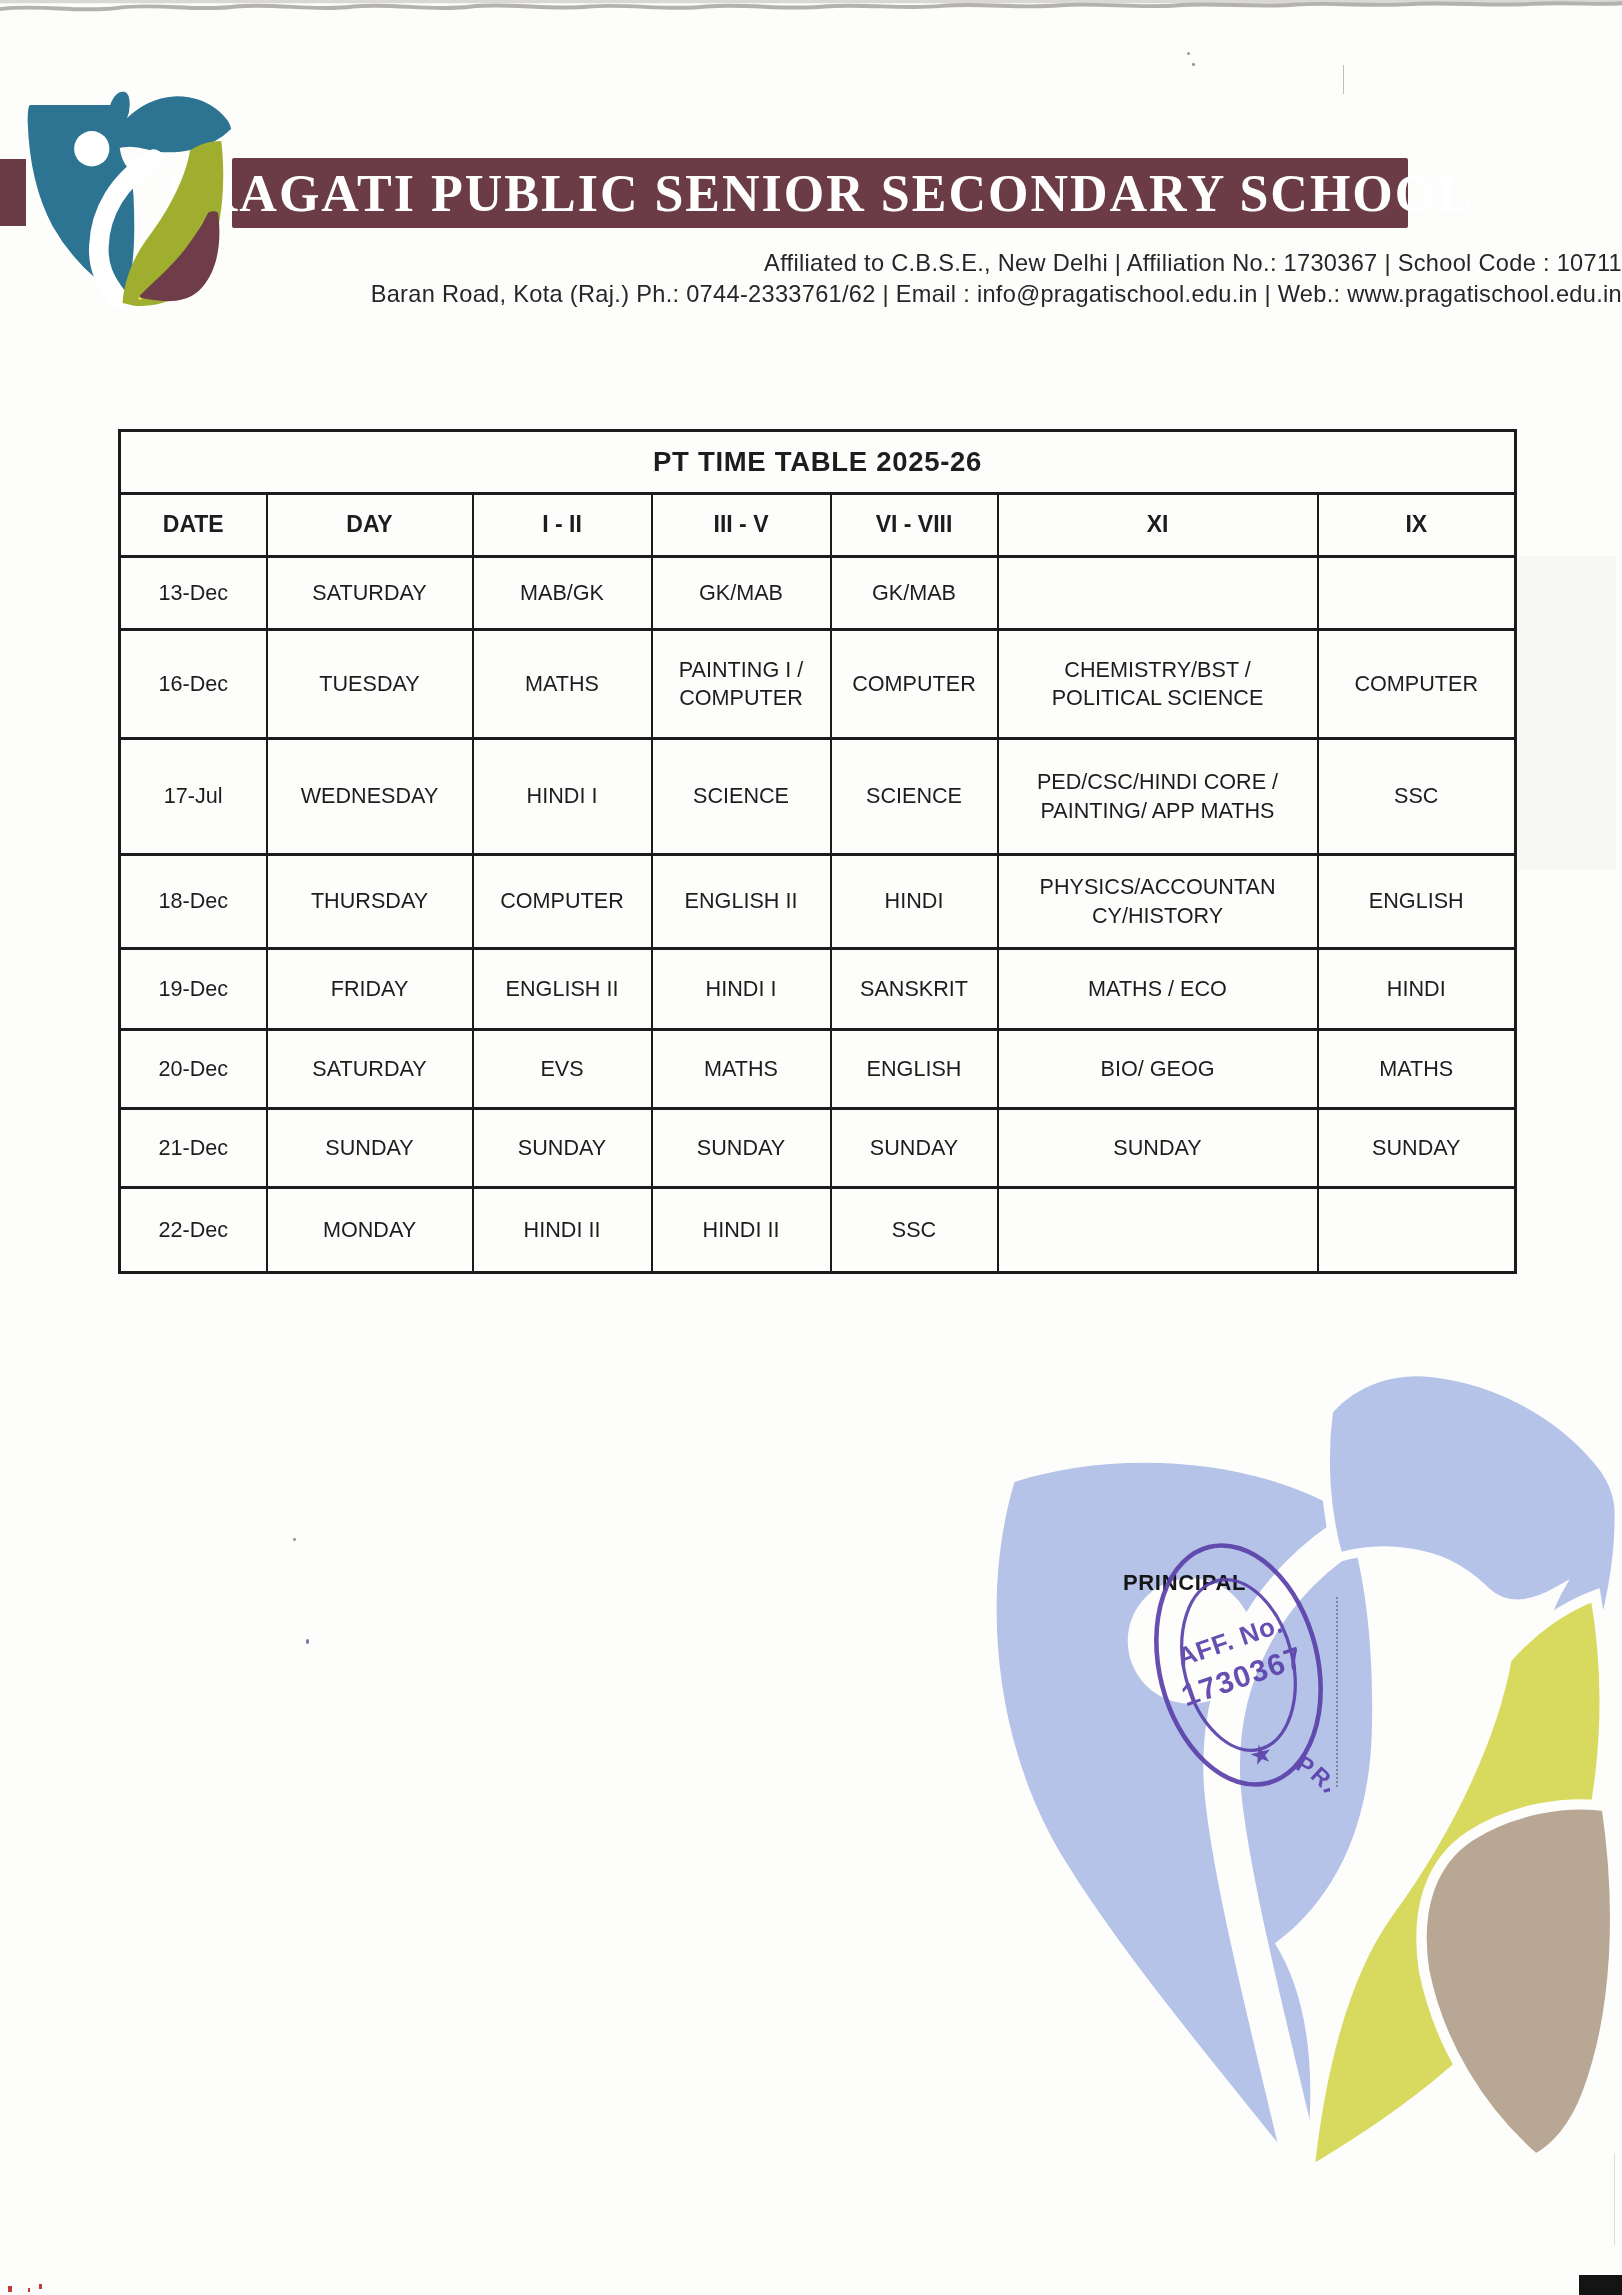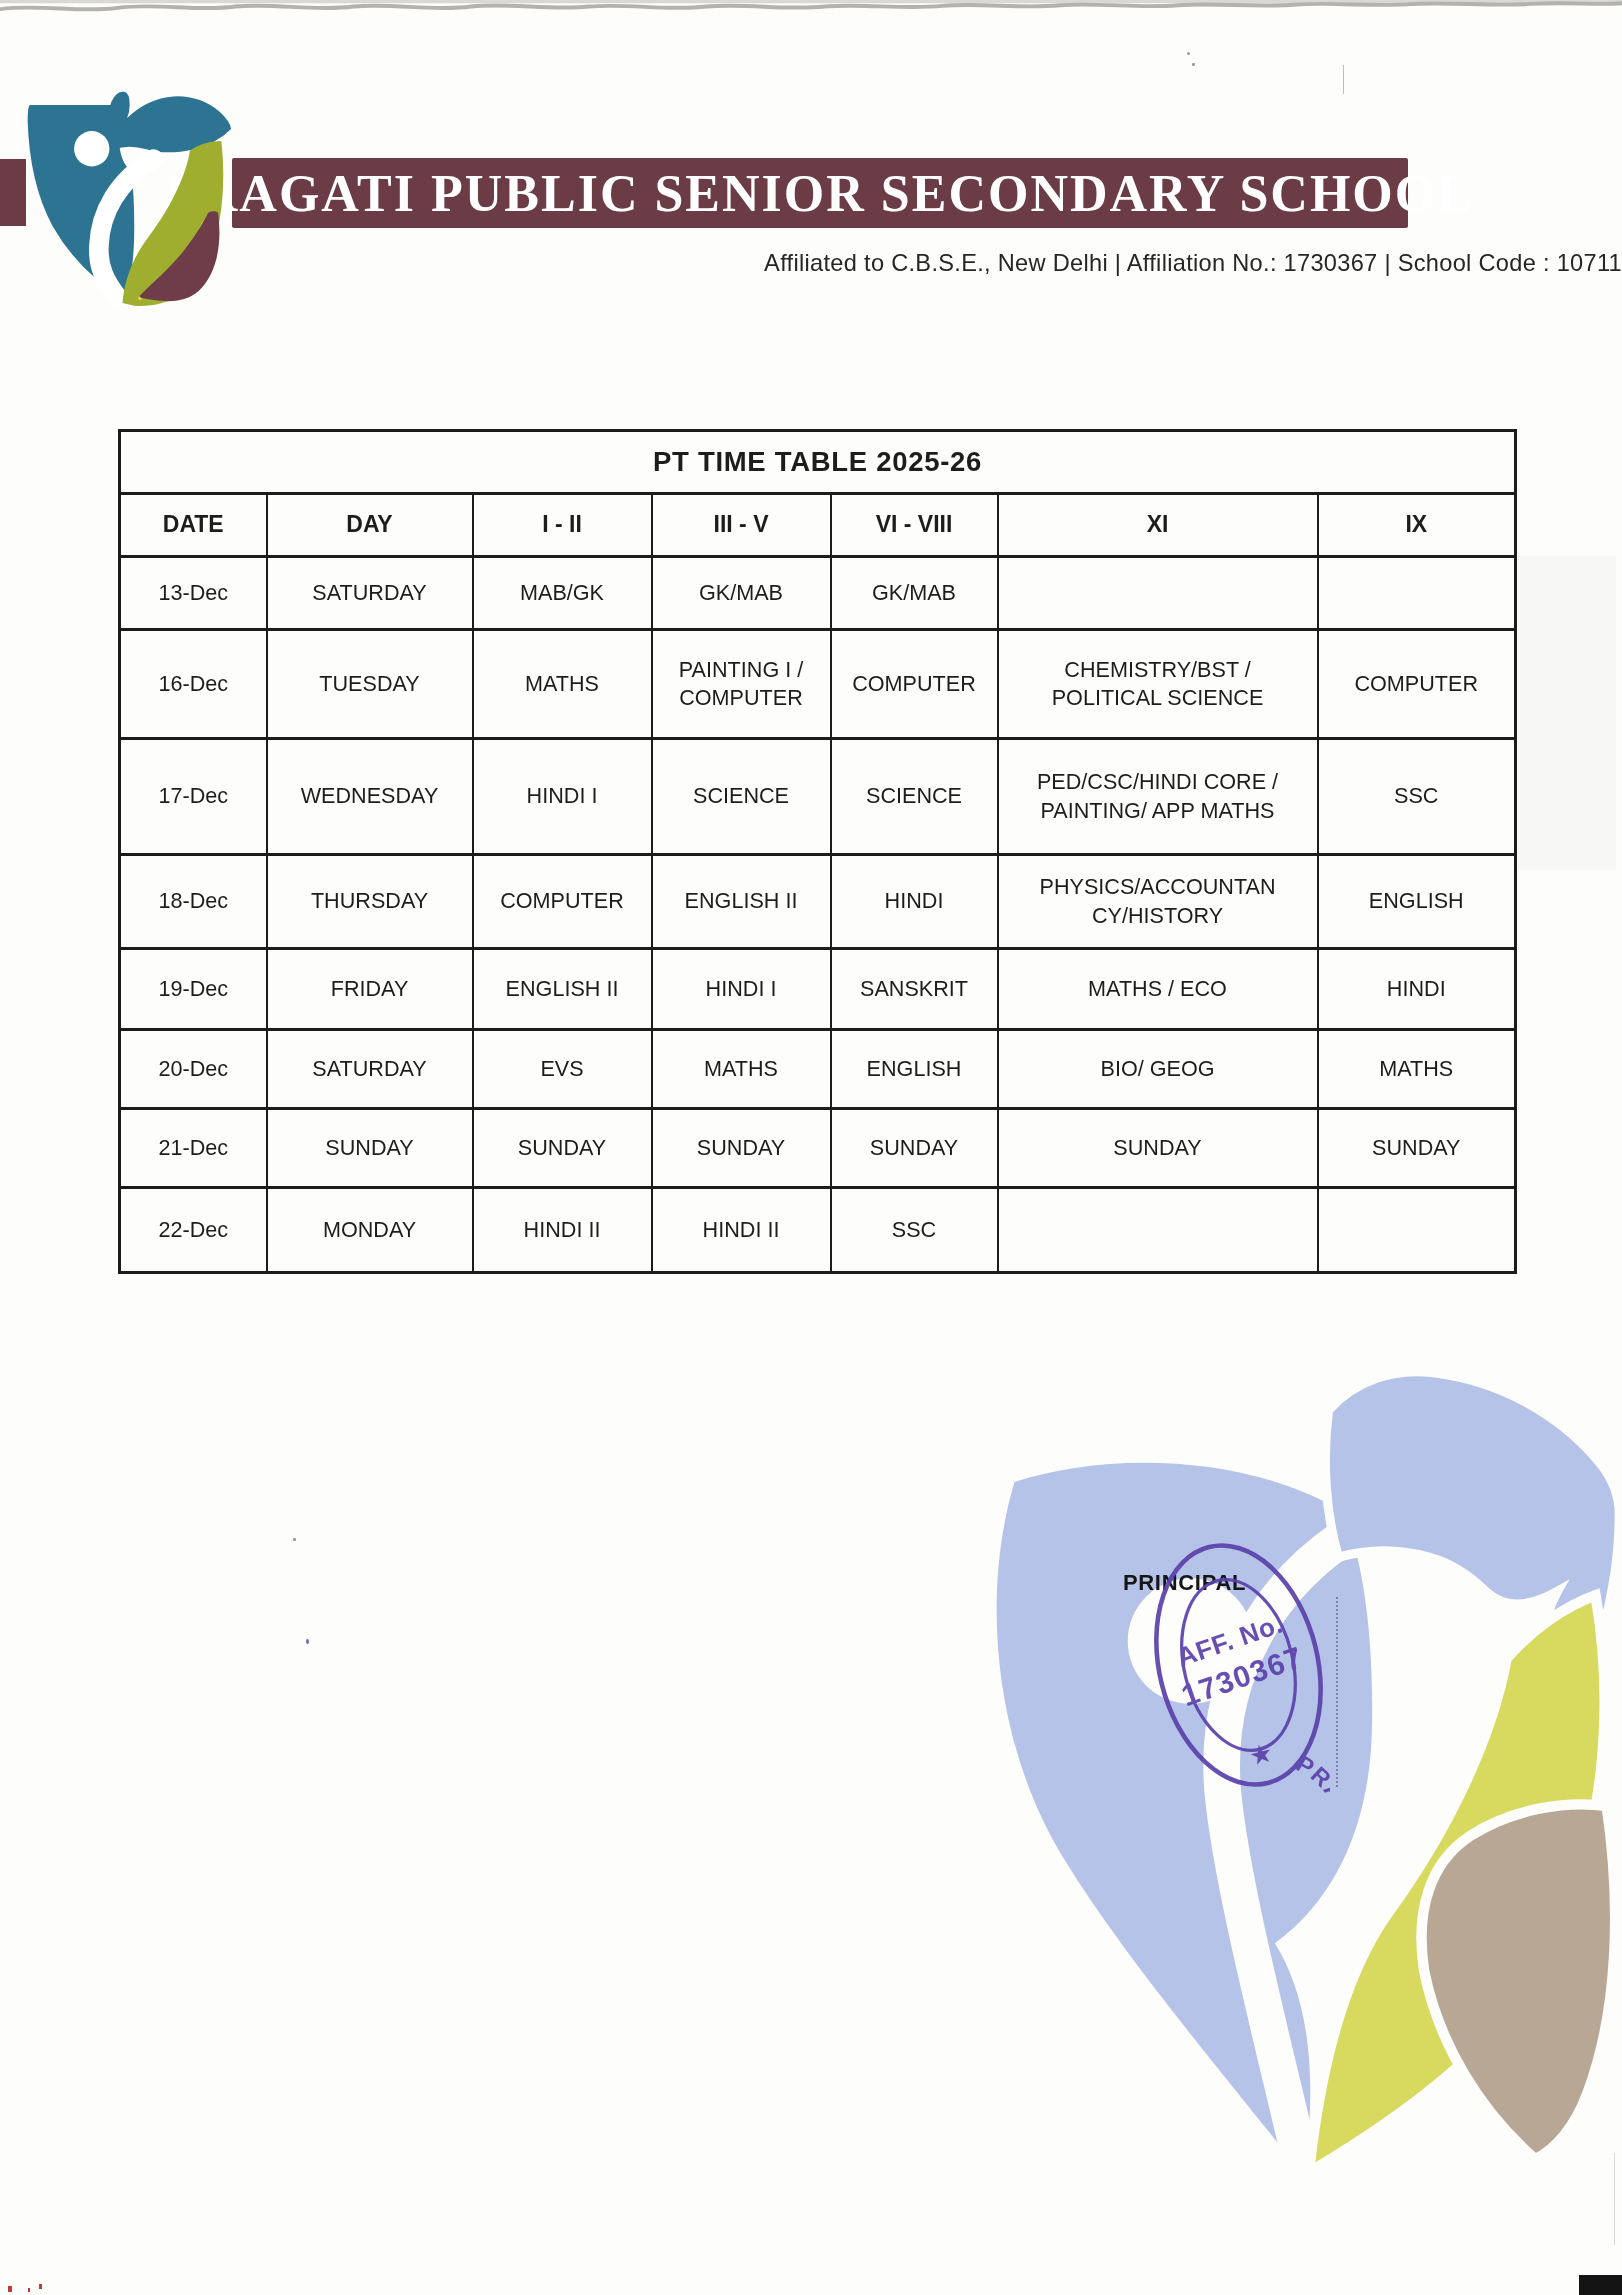--- a/index.html
+++ b/index.html
@@ -81,20 +81,21 @@
     <path d="M 235 118 C 180 150 153 200 151 250 C 149 282 160 305 180 330" fill="none" stroke="#ffffff" stroke-width="30" stroke-linecap="round"></path>
     <circle cx="140" cy="102" r="27" fill="#ffffff"></circle>
     <path d="M 338 90 C 346 160 338 230 315 280 C 295 322 255 345 205 342 L 187 338
          C 190 300 205 265 228 235 C 262 190 285 140 290 105 C 305 94 322 90 338 90 Z" fill="#9fae2f"></path>
     <path d="M 212 332 C 245 306 288 264 312 214" fill="none" stroke="#e6e045" stroke-width="5" opacity="0.9"></path>
     <path d="M 333 200 C 340 250 330 295 303 320 C 278 342 240 335 215 330 L 213 327
          C 235 305 262 282 283 255 C 300 233 312 212 318 200 C 323 197 329 197 333 200 Z" fill="#6f3c49"></path>
   </svg>
 
   <div class="affil affil1">Affiliated to C.B.S.E., New Delhi | Affiliation No.: 1730367 | School Code : 10711</div>
+  <div class="affil affil2">Baran Road, Kota (Raj.) Ph.: 0744-2333761/62 | Email : info@pragatischool.edu.in | Web.: www.pragatischool.edu.in</div>
 
   <div class="shade"></div>
 
   <svg class="watermark" width="687" height="831" viewBox="0 0 1050 1270">
     <path d="M 120 185 C 70 350 85 580 195 760 C 290 915 440 1090 562 1245
          C 585 1090 568 970 518 890 C 620 815 662 695 666 570
          C 670 440 656 310 622 230 C 470 140 255 140 120 185 Z" fill="#b6c3e9"></path>
     <path d="M 655 250 C 505 335 425 485 438 655 C 450 795 520 1060 560 1235" fill="none" stroke="#fdfdfc" stroke-width="56" stroke-linecap="round"></path>
     <circle cx="389" cy="428" r="96" fill="#fdfdfc"></circle>
     <path d="M 600 75 C 640 30 700 10 760 18 C 860 30 950 80 1010 150
@@ -148,21 +149,21 @@
         <td>TUESDAY</td>
         <td>MATHS</td>
         <td>PAINTING I /
 COMPUTER</td>
         <td>COMPUTER</td>
         <td>CHEMISTRY/BST /
 POLITICAL SCIENCE</td>
         <td>COMPUTER</td>
       </tr>
       <tr style="height:116px">
-        <td>17-Dec</td>
+        <td>17-Jul</td>
         <td>WEDNESDAY</td>
         <td>HINDI I</td>
         <td>SCIENCE</td>
         <td>SCIENCE</td>
         <td>PED/CSC/HINDI CORE /
 PAINTING/ APP MATHS</td>
         <td>SSC</td>
       </tr>
       <tr style="height:94px">
         <td>18-Dec</td>

